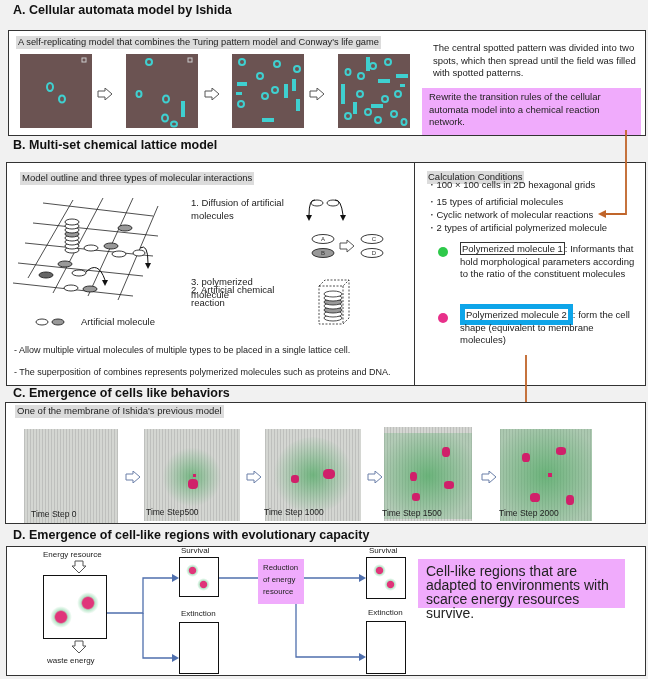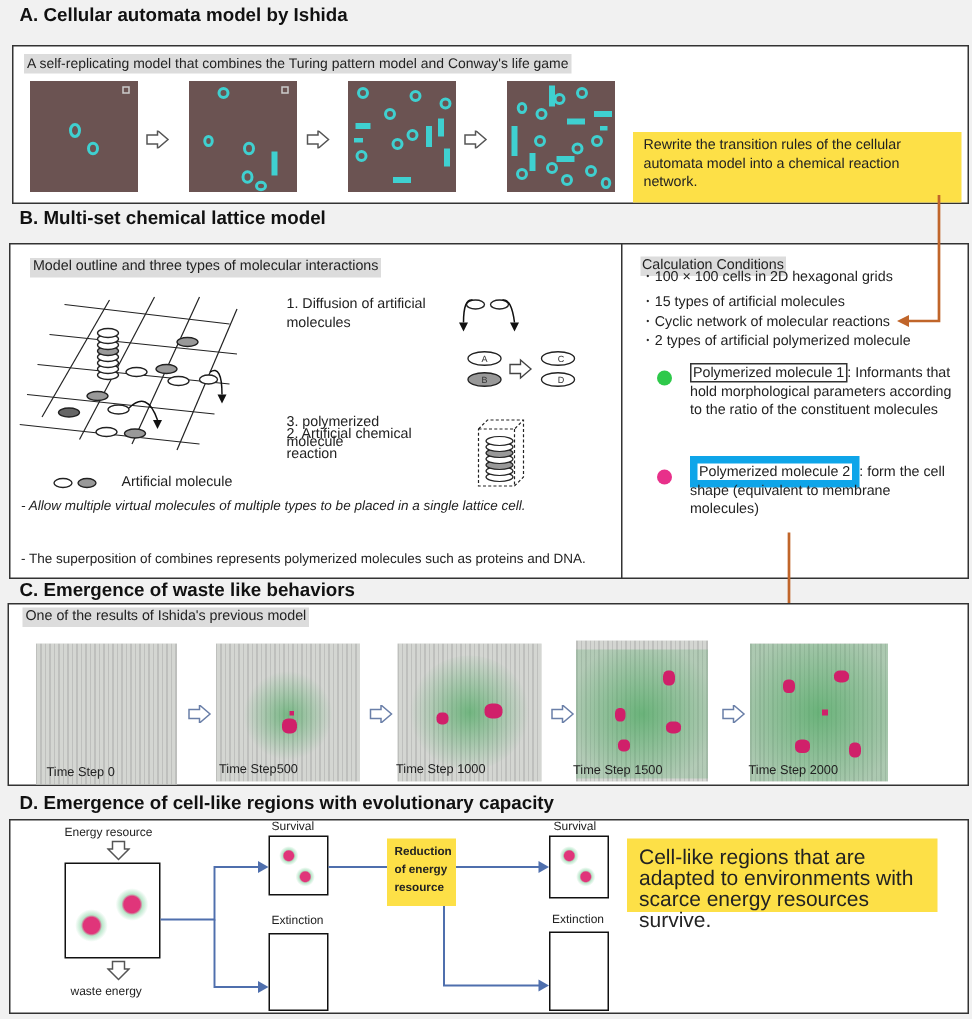--- a/index.html
+++ b/index.html
@@ -2,21 +2,21 @@
 <html><head>
 <meta charset="utf-8">
 <style>
   html,body{margin:0;padding:0;}
   body{width:648px;height:679px;background:#f1f1f1;position:relative;overflow:hidden;font-family:"Liberation Sans",sans-serif;color:#222;}
   .abs{position:absolute;}
   .sec-title{position:absolute;font-weight:bold;font-size:12.5px;color:#111;white-space:nowrap;}
   .panel{position:absolute;background:#fff;border:1.5px solid #333;box-sizing:border-box;}
   .hl{background:#dcdcdc;}
   .txt{position:absolute;font-size:9.5px;line-height:12.5px;color:#222;}
-  .peach{position:absolute;background:#fde047;}
+  .peach{position:absolute;background:#f0abfc;}
   .ca-img{position:absolute;background:#6b5352;}
   .arrow-r{position:absolute;width:16px;height:12px;}
   .ts-img{position:absolute;background:#d4d6d2;overflow:hidden;}
   .ts-img::before{content:"";position:absolute;inset:0;background:repeating-linear-gradient(90deg,rgba(150,150,150,.35) 0 1px,transparent 1px 3px);}
   .ts-label{position:absolute;font-size:8.5px;color:#222;white-space:nowrap;}
   .box{position:absolute;background:#fff;border:1.3px solid #111;box-sizing:border-box;}
   .cell{position:absolute;border-radius:50%;background:radial-gradient(circle,#e0357a 0 35%,#b8e6c9 45%,rgba(200,240,210,0) 70%);}
   .lbl{position:absolute;font-size:8px;color:#222;white-space:nowrap;}
 </style>
 </head>
@@ -106,20 +106,21 @@
           <rect x="40" y="25" width="12" height="4"></rect>
           <rect x="28" y="3" width="4" height="14"></rect>
         <rect x="58" y="20" width="12" height="4"></rect>
           <rect x="33" y="50" width="12" height="4"></rect>
           <rect x="15" y="48" width="4" height="12"></rect>
         <rect x="62" y="30" width="5" height="3"></rect>
       </g>
     </svg>
   </div>
 
+  <div class="txt" style="left:424px;top:11px;width:205px;">The central spotted pattern was divided into two spots, which then spread until the field was filled with spotted patterns.</div>
   <div class="peach" style="left:413px;top:57px;width:219px;height:47px;">
     <div class="txt" style="left:7px;top:3px;width:206px;">Rewrite the transition rules of the cellular automata model into a chemical reaction network.</div>
   </div>
 </div>
 
 <div class="sec-title" style="left:13px;top:138px;">B. Multi-set chemical lattice model</div>
 
 <div class="panel" style="left:6px;top:162px;width:409px;height:224px;">
   <div class="txt hl" style="left:13px;top:9px;padding:0 2px;">Model outline and three types of molecular interactions</div>
 
@@ -214,21 +215,21 @@
       <ellipse cx="16" cy="40" rx="9" ry="3" fill="#fff"></ellipse>
         <ellipse cx="16" cy="36" rx="9" ry="3" fill="#fff"></ellipse>
       <ellipse cx="16" cy="32" rx="9" ry="3" fill="#999"></ellipse>
         <ellipse cx="16" cy="28" rx="9" ry="3" fill="#fff"></ellipse>
       <ellipse cx="16" cy="24" rx="9" ry="3" fill="#999"></ellipse>
         <ellipse cx="16" cy="20" rx="9" ry="3" fill="#fff"></ellipse>
       <ellipse cx="16" cy="16" rx="9" ry="3" fill="#fff"></ellipse>
     </g>
   </svg>
 
-  <div class="txt" style="left:7px;top:168px;width:395px;font-size:9px;font-style:italic;">- Allow multiple virtual molecules of multiple types to be placed in a single lattice cell.</div>
+  <div class="txt" style="left:7px;top:181px;width:395px;font-size:9px;">- Allow multiple virtual molecules of multiple types to be placed in a single lattice cell.</div>
   <div class="txt" style="left:7px;top:201px;width:395px;font-size:9px;line-height:17px;">- The superposition of combines represents polymerized molecules such as proteins and DNA.</div>
 </div>
 
 <div class="panel" style="left:414px;top:162px;width:232px;height:224px;">
   <div class="txt hl" style="left:12px;top:8px;padding:0 1px;">Calculation Conditions</div>
   <div class="txt" style="left:12px;top:16px;">・100 × 100 cells in 2D hexagonal grids</div>
   <div class="txt" style="left:12px;top:33px;">・15 types of artificial molecules</div>
   <div class="txt" style="left:12px;top:46px;">・Cyclic network of molecular reactions</div>
   <div class="txt" style="left:12px;top:59px;">・2 types of artificial polymerized molecule</div>
 
@@ -243,24 +244,24 @@
   <g stroke="#c0652a" stroke-width="1.8" fill="none">
     <polyline points="626,130 626,214 604,214"></polyline>
     <polyline points="526,355 526,408 236,408"></polyline>
   </g>
   <g fill="#c0652a">
     <path d="M598 214 L606 210 L606 218Z"></path>
     <path d="M228 408 L237 404 L237 412Z"></path>
   </g>
 </svg>
 
-<div class="sec-title" style="left:13px;top:386px;">C. Emergence of waste like behaviors</div>
+<div class="sec-title" style="left:13px;top:386px;">C. Emergence of cells like behaviors</div>
 
 <div class="panel" style="left:5px;top:402px;width:641px;height:122px;">
-  <div class="txt hl" style="left:9px;top:2px;padding:0 2px;">One of the results of Ishida's previous model</div>
+  <div class="txt hl" style="left:9px;top:2px;padding:0 2px;">One of the membrane of Ishida's previous model</div>
 
   <div class="ts-img" style="left:18px;top:26px;width:94px;height:94px;"></div>
   <div class="arrow-r" style="left:119px;top:66px;"><svg width="16" height="12">
         <path d="M1 3H8V0L15 6L8 12V9H1Z" fill="#fff" stroke="#6a7fa8" stroke-width="1"></path>
       </svg></div>
 
   <div class="ts-img" style="left:138px;top:26px;width:96px;height:92px;">
     <div class="abs" style="left:18px;top:18px;width:60px;height:60px;border-radius:50%;background:radial-gradient(circle,rgba(80,170,100,.7),rgba(80,170,100,0) 70%);"></div>
     <div class="abs" style="left:44px;top:50px;width:10px;height:10px;border-radius:40%;background:#d0206a;"></div>
     <div class="abs" style="left:49px;top:45px;width:3px;height:3px;background:#d0206a;"></div>
@@ -322,21 +323,21 @@
 
   <div class="lbl" style="left:174px;top:-1px;">Survival</div>
   <div class="box" style="left:172px;top:10px;width:40px;height:40px;">
     <div class="cell" style="left:6px;top:6px;width:13px;height:13px;"></div>
     <div class="cell" style="left:17px;top:20px;width:13px;height:13px;"></div>
   </div>
   <div class="lbl" style="left:174px;top:62px;">Extinction</div>
   <div class="box" style="left:172px;top:75px;width:40px;height:52px;"></div>
 
   <div class="peach" style="left:251px;top:12px;width:46px;height:45px;">
-    <div class="lbl" style="left:5px;top:3px;white-space:normal;width:42px;line-height:12px;font-size:7.8px;font-weight:bold;">Reduction of energy resource</div>
+    <div class="lbl" style="left:5px;top:3px;white-space:normal;width:42px;line-height:12px;font-size:7.8px;">Reduction of energy resource</div>
   </div>
 
   <div class="lbl" style="left:362px;top:-1px;">Survival</div>
   <div class="box" style="left:359px;top:10px;width:40px;height:42px;">
     <div class="cell" style="left:6px;top:6px;width:13px;height:13px;"></div>
     <div class="cell" style="left:17px;top:20px;width:13px;height:13px;"></div>
   </div>
   <div class="lbl" style="left:361px;top:61px;">Extinction</div>
   <div class="box" style="left:359px;top:74px;width:40px;height:53px;"></div>
 

